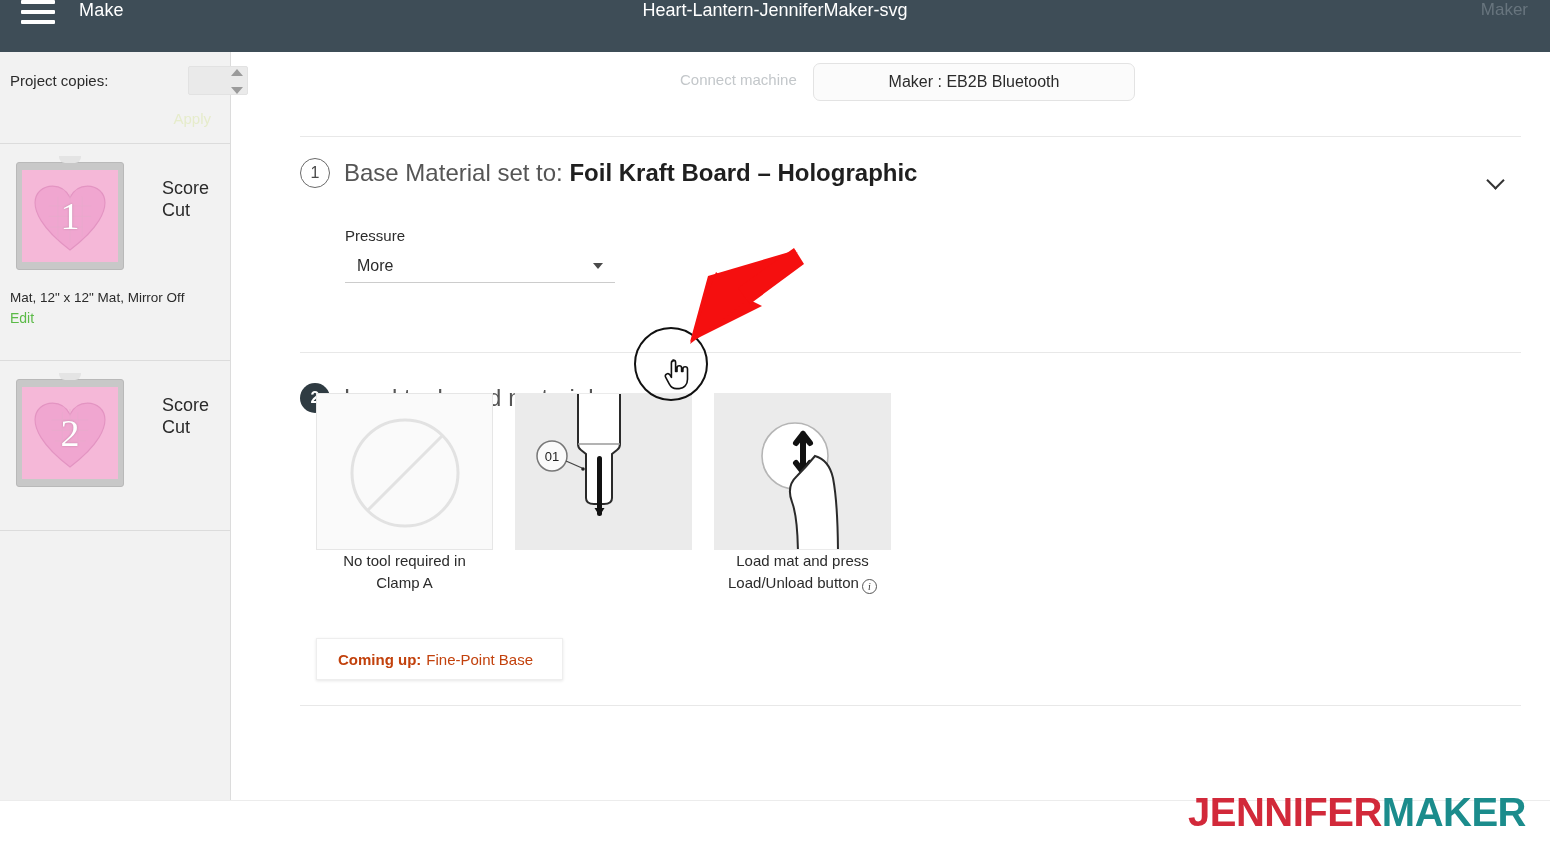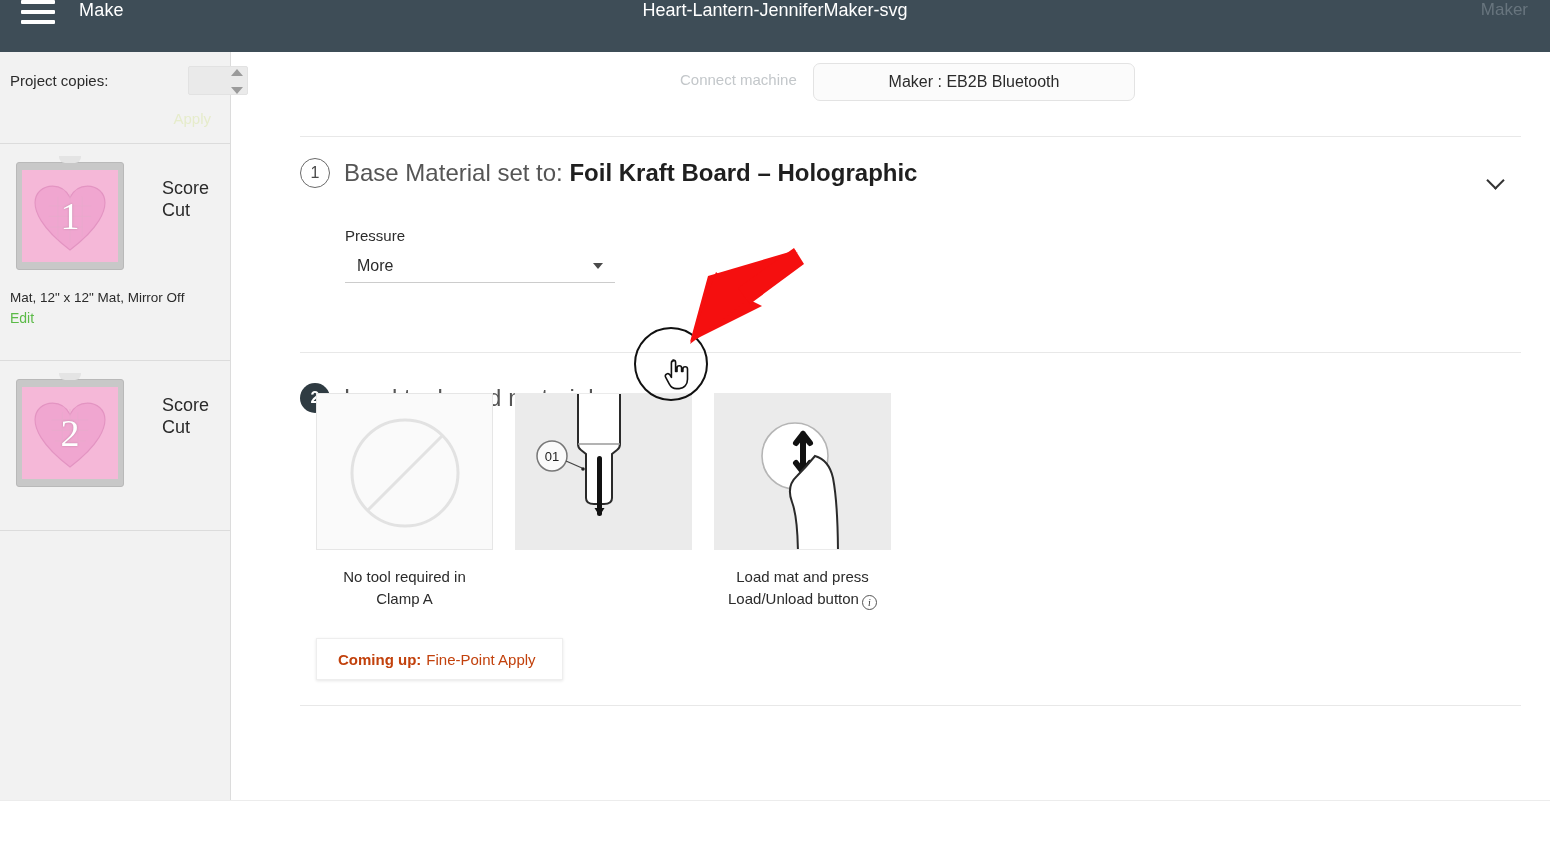--- a/index.html
+++ b/index.html
@@ -172,21 +172,21 @@
   }
 
   .tool-cards { position:absolute; left:45px; top:0; display:flex; gap:22px; }
   .tool-card { width:177px; }
   .tool-img {
     width:177px; height:157px; border:1px solid #e6e6e6; background:#fafafa;
     position:relative; overflow:hidden;
   }
   .tool-img.grey { background:#ebebeb; border-color:#ebebeb; }
   .tool-caption {
-    margin-top:16px; text-align:center; font-size:15px; color:#2b2b2b;
+    text-align:center; font-size:15px; color:#2b2b2b;
     line-height:22px;
   }
   .info-ico {
     display:inline-block; width:15px; height:15px; border:1.2px solid #555;
     border-radius:50%; font-size:10px; line-height:13px; text-align:center;
     font-family:"Liberation Serif", serif; font-style:italic; color:#333;
     vertical-align:-2px; margin-left:3px;
   }
 
   .coming-up {
@@ -377,21 +377,21 @@
           <div>
             <span>Load/Unload button</span><span class="info-ico">i</span>
           </div>
         </div>
       </div>
 
     </div>
 
     <div class="coming-up" style="top:586px;">
       <b>Coming up:</b>
-      <span>Fine-Point Apply</span>
+      <span>Fine-Point Base</span>
     </div>
 
     <div class="divider" style="top:653px;"></div>
 
     <div class="step" style="top:674px;">
       <div class="step-head">
         <div class="badge ghost">3</div>
         <div class="step-title ghost">Press Go</div>
       </div>
     </div>
@@ -406,14 +406,17 @@
     <path d="M110 2 L58 48 L4 94 L22 28 Z" fill="#f50f0f"></path>
     <polygon points="4,96 30,24 62,52" fill="#f50f0f"></polygon>
     <polygon points="52,40 108,0 118,16 64,56" fill="#f50f0f"></polygon>
   </svg>
 
   <svg class="cursor-hand" width="28" height="34" viewBox="0 0 28 34">
     <path d="M9 2 c1.6 0 2.6 1 2.6 2.4 v9 l1.4 0 v-3.4 c0 -1.3 1 -2.2 2.3 -2.2 c1.3 0 2.3 .9 2.3 2.2 v3.4 l1.3 0 v-2.4 c0 -1.3 1 -2.2 2.3 -2.2 c1.3 0 2.3 .9 2.3 2.2 v10.2 c0 5.2 -3.2 9.4 -8.3 9.4 h-2.8 c-3.6 0 -5.6 -1.8 -7.2 -4.8 l-3.6 -6.6 c-.7 -1.3 -.2 -2.7 1.1 -3.3 c1.2 -.6 2.5 -.1 3.2 1 l1.5 2.5 v-14.4 c0 -1.4 1 -2.4 2.6 -2.4 z" fill="#ffffff" stroke="#111" stroke-width="1.6" stroke-linejoin="round"></path>
   </svg>
 
   <div class="bottom-strip"></div>
+  <div class="watermark">
+    <span class="wm-a">JENNIFER</span><span class="wm-b">MAKER</span>
+  </div>
 
 </div>
 
 </body></html>

